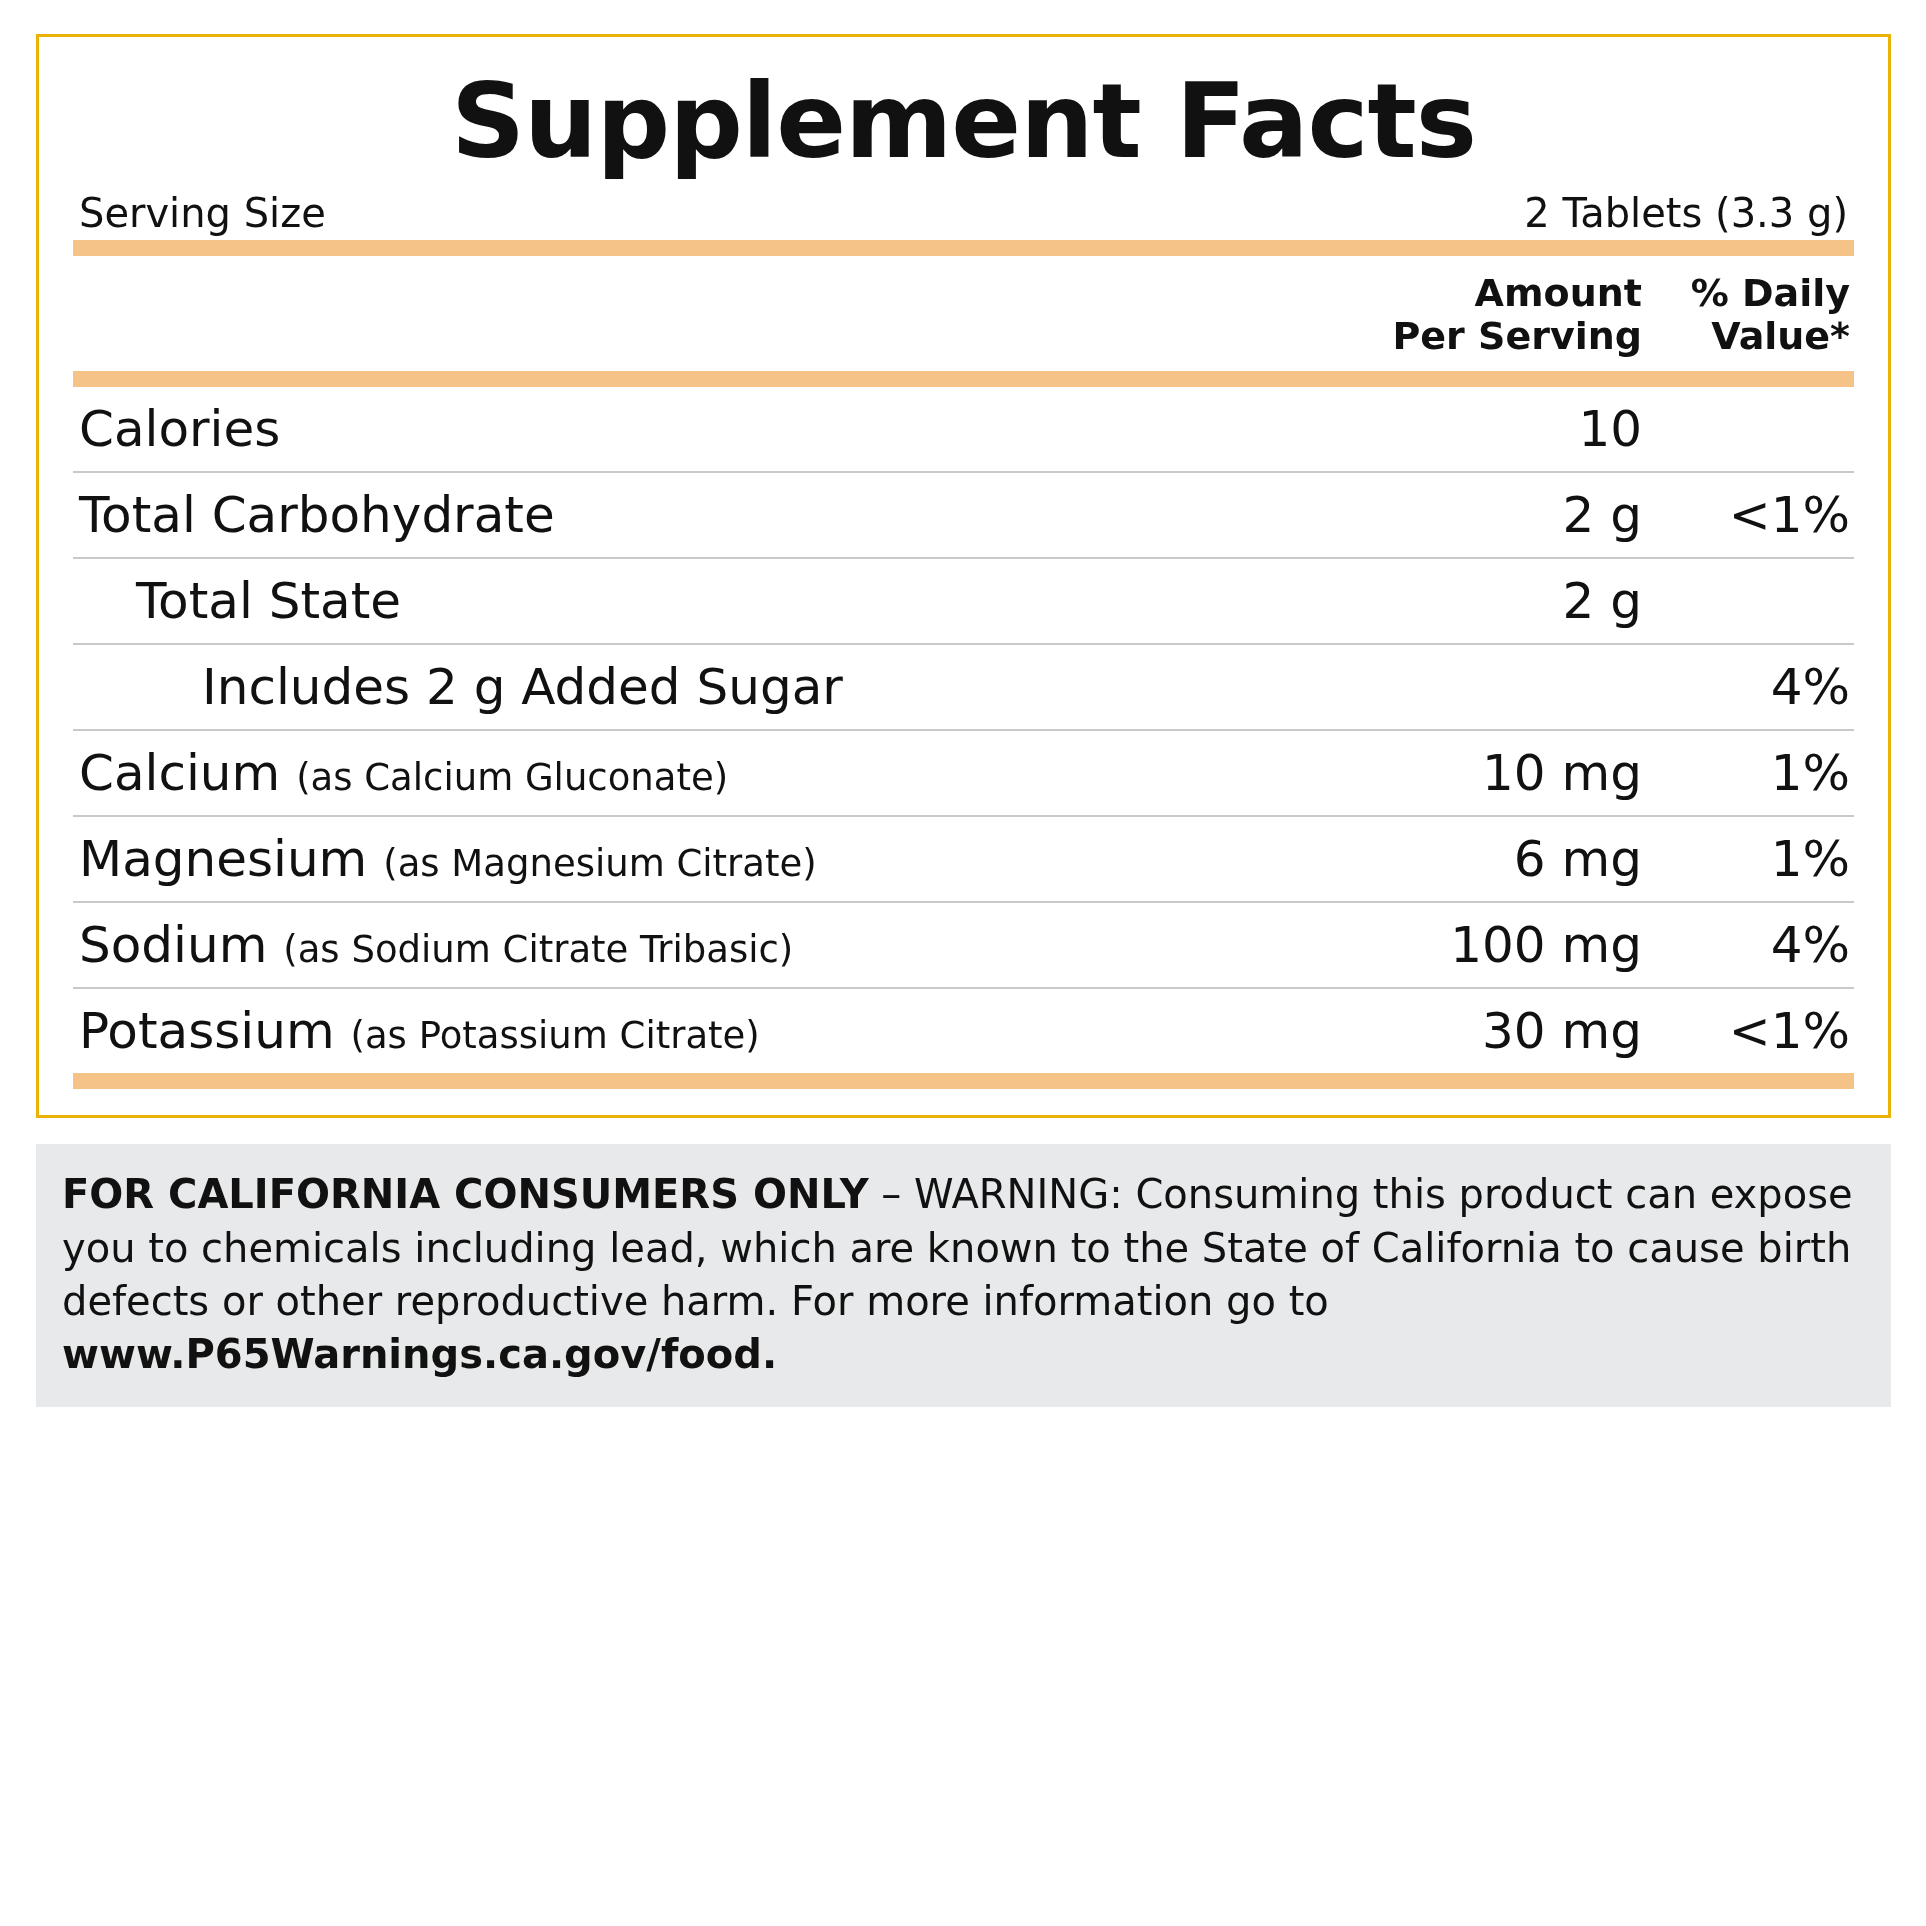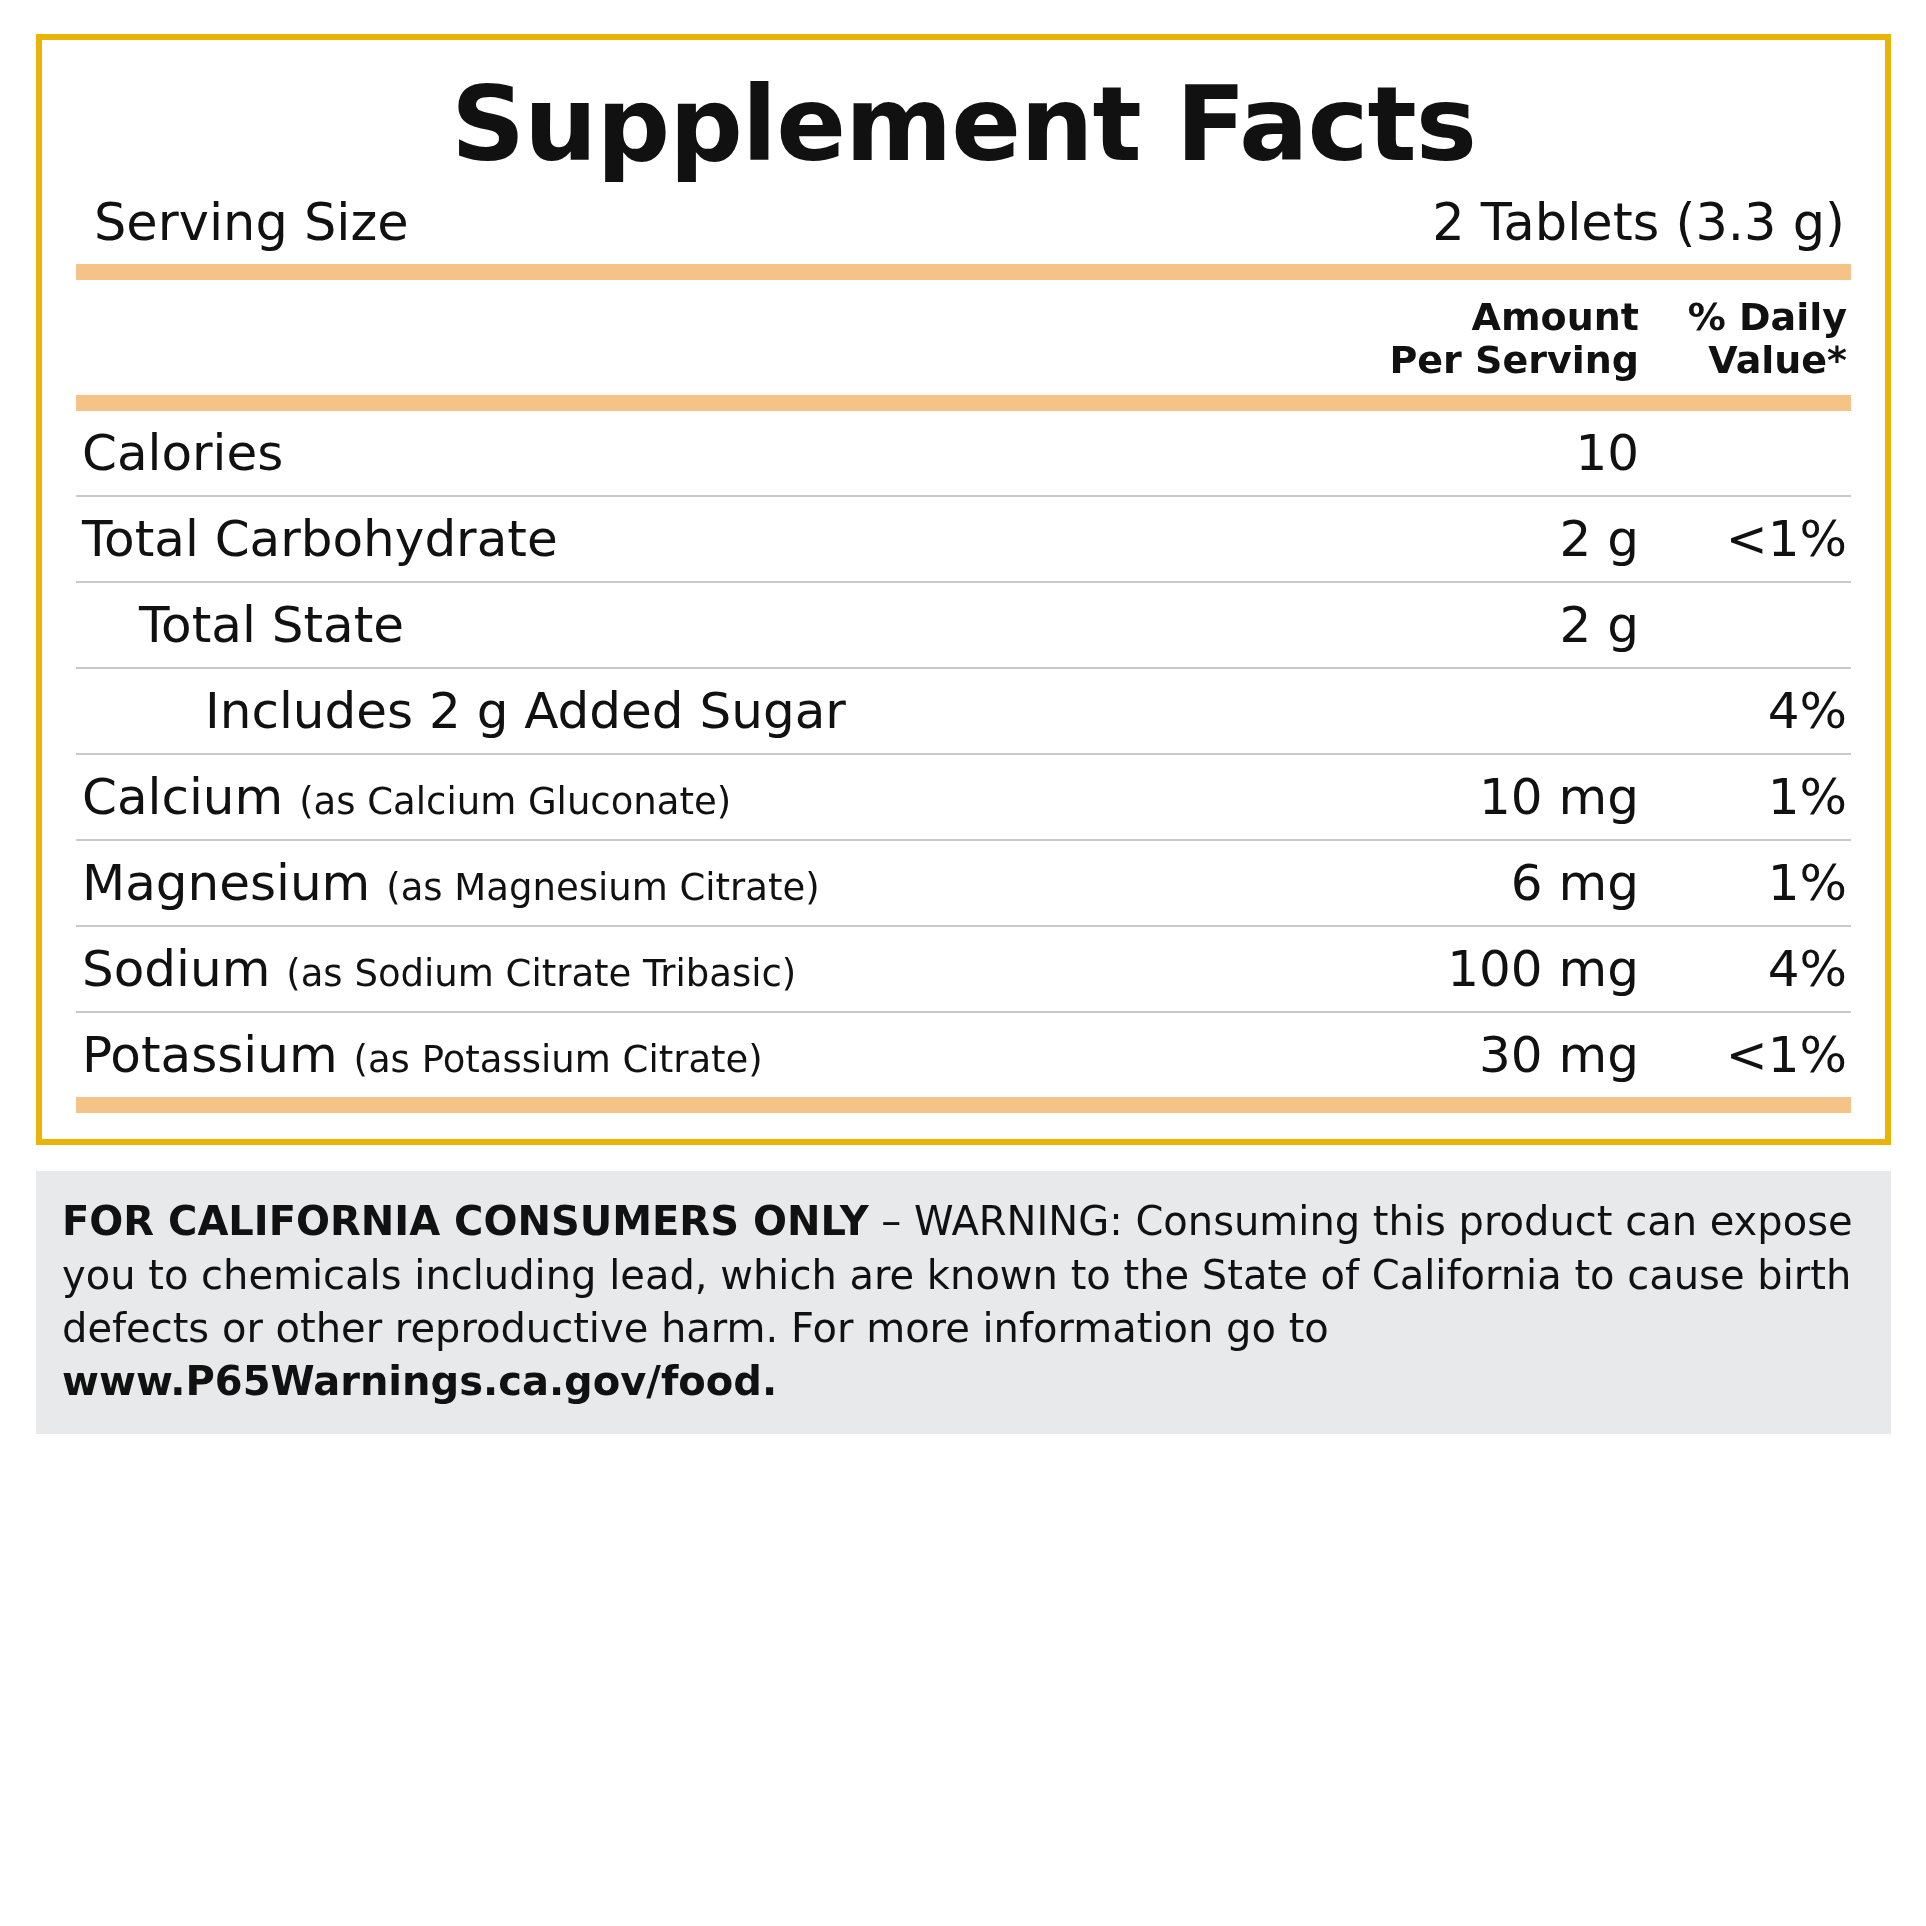--- a/index.html
+++ b/index.html
@@ -17,40 +17,39 @@
   .page {
     box-sizing: border-box;
     width: 1927px;
     height: 1927px;
     padding: 34px 36px 0 36px;
   }
 
   
   .panel {
     box-sizing: border-box;
-    border: 6px solid #eab308;
+    border: 3px solid #eab308;
     padding: 22px 34px 26px 34px;
   }
 
   .title {
     text-align: center;
     font-size: 103px;
     font-weight: 700;
     letter-spacing: -1px;
     line-height: 1.1;
     margin: 6px 0 4px 0;
   }
 
   .serving-row {
     display: flex;
     justify-content: space-between;
     align-items: baseline;
-    font-size: 51px;
-    padding: 8px 6px 12px 6px;
-    margin-left: 12px;
+    font-size: 40px;
+    padding: 8px 6px 4px 6px;
   }
   .serving-label { font-weight: 400; }
   .serving-value { font-weight: 400; }
 
   .rule-thick {
     height: 16px;
     background: #f5c387;
     margin: 0 0 0 0;
   }
   .rule-thin {

